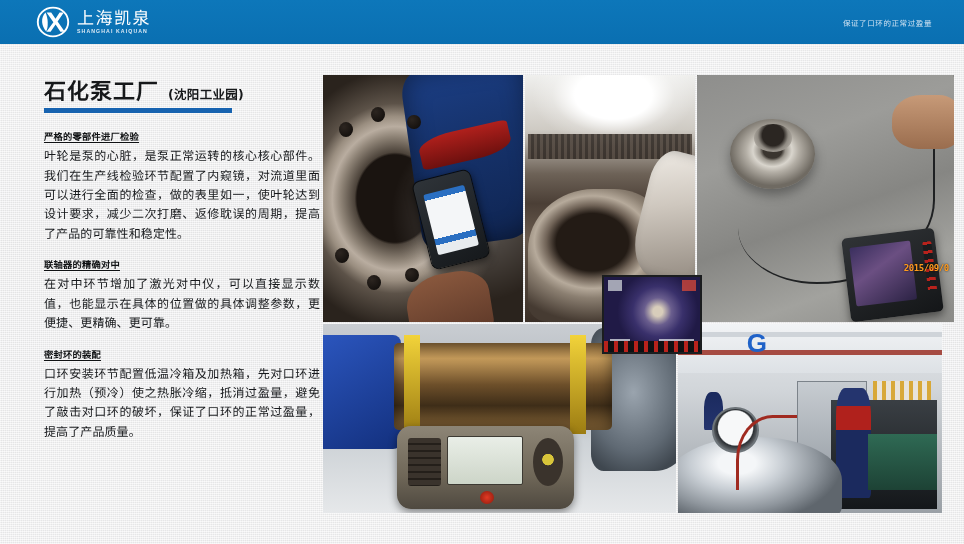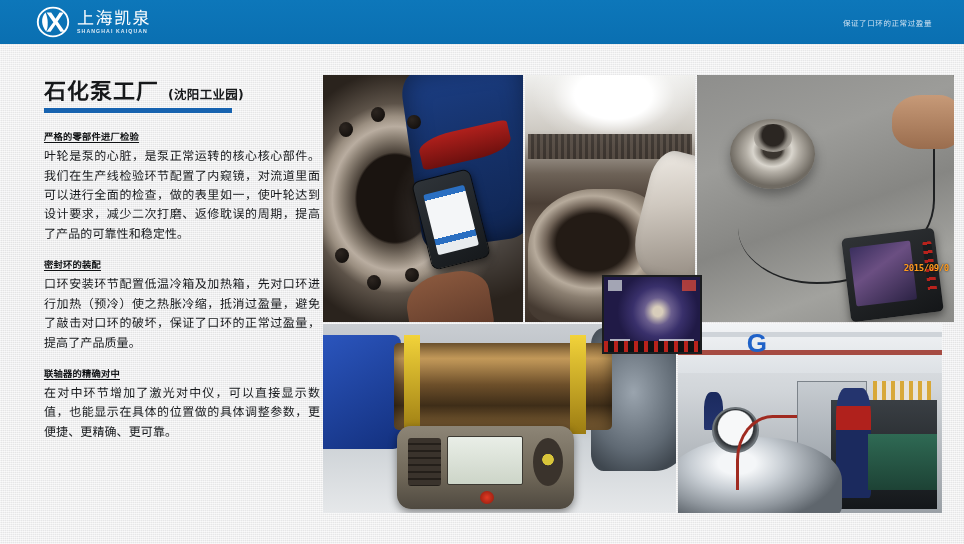--- a/index.html
+++ b/index.html
@@ -371,27 +371,27 @@
 
       <div class="sections">
 
         <div class="section">
           <div class="sec-head">严格的零部件进厂检验</div>
           <div class="sec-body">叶轮是泵的心脏，是泵正常运转的核心核心部件。我们在生产线检验环节配置了内窥镜，对流道里面可以进行全面的检查，做的表里如一，使叶轮达到设计要求，减少二次打磨、返修耽误的周期，提高了产品的可靠性和稳定性。</div>
         </div>
 
 
         <div class="section">
+          <div class="sec-head">联轴器的精确对中</div>
+          <div class="sec-body">在对中环节增加了激光对中仪，可以直接显示数值，也能显示在具体的位置做的具体调整参数，更便捷、更精确、更可靠。</div>
+        </div>
+
+        <div class="section">
           <div class="sec-head">密封环的装配</div>
           <div class="sec-body">口环安装环节配置低温冷箱及加热箱，先对口环进行加热（预冷）使之热胀冷缩，抵消过盈量，避免了敲击对口环的破坏，保证了口环的正常过盈量，提高了产品质量。</div>
-        </div>
-
-        <div class="section">
-          <div class="sec-head">联轴器的精确对中</div>
-          <div class="sec-body">在对中环节增加了激光对中仪，可以直接显示数值，也能显示在具体的位置做的具体调整参数，更便捷、更精确、更可靠。</div>
         </div>
 
       </div>
     </div>
 
     <div class="collage">
 
       <div class="ph" id="ph-flange">
         <div class="inner">
           <div class="uniform"></div>

